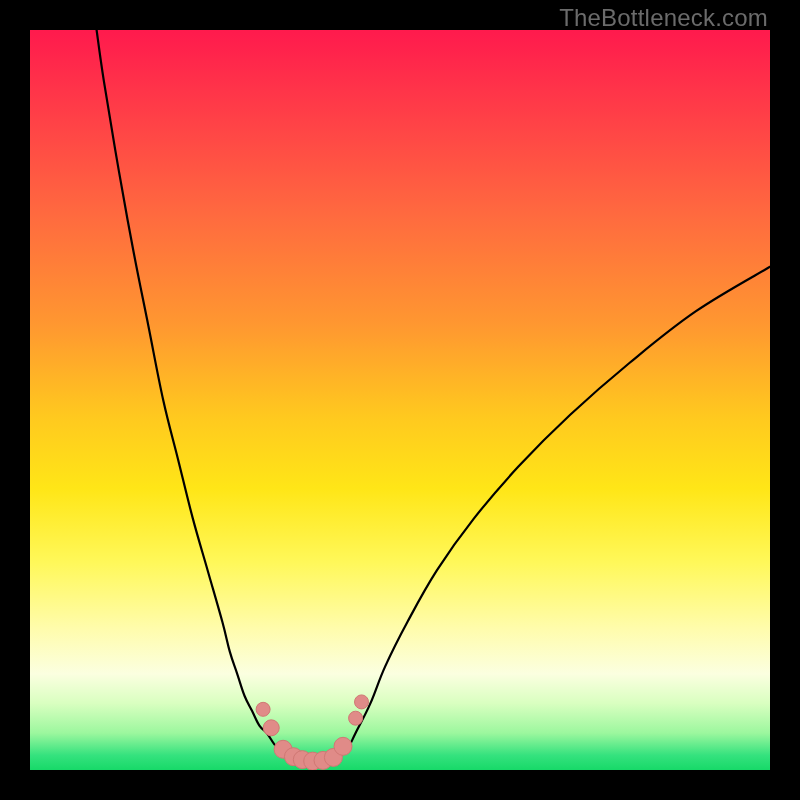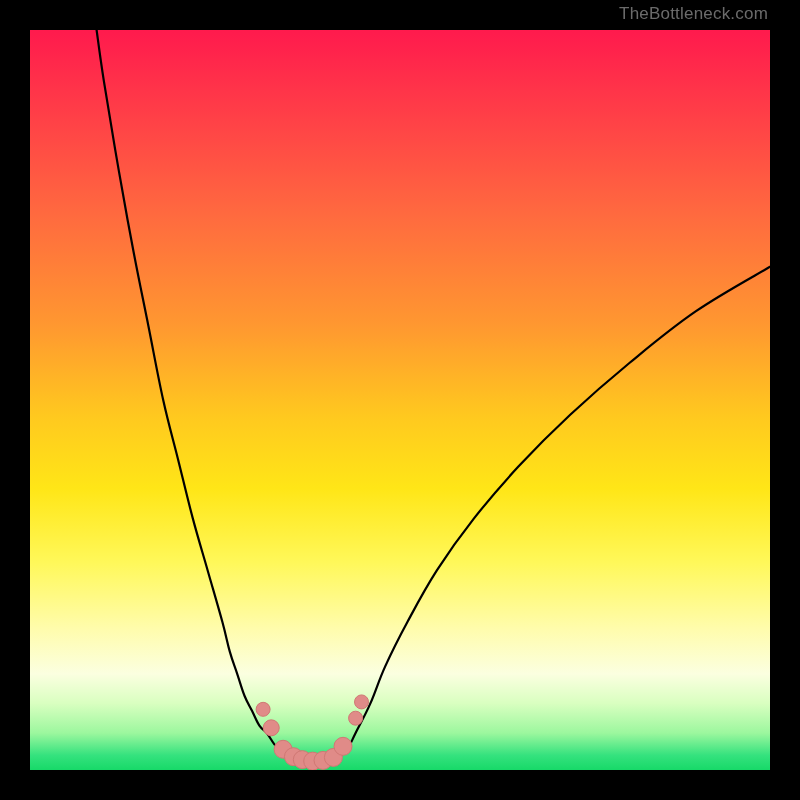--- a/index.html
+++ b/index.html
@@ -49,21 +49,21 @@
       #9cf79e 95%,
       #35e27e 98%,
       #17d968 100%
     );
   }
   .watermark {
     position: absolute;
     top: 4px;
     right: 32px;
     color: #6b6b6b;
-    font-size: 17px;
+    font-size: 24px;
     font-weight: 500;
     letter-spacing: 0.2px;
     user-select: none;
   }
   svg.curve {
     position: absolute;
     left: 0;
     top: 0;
     width: 100%;
     height: 100%;

